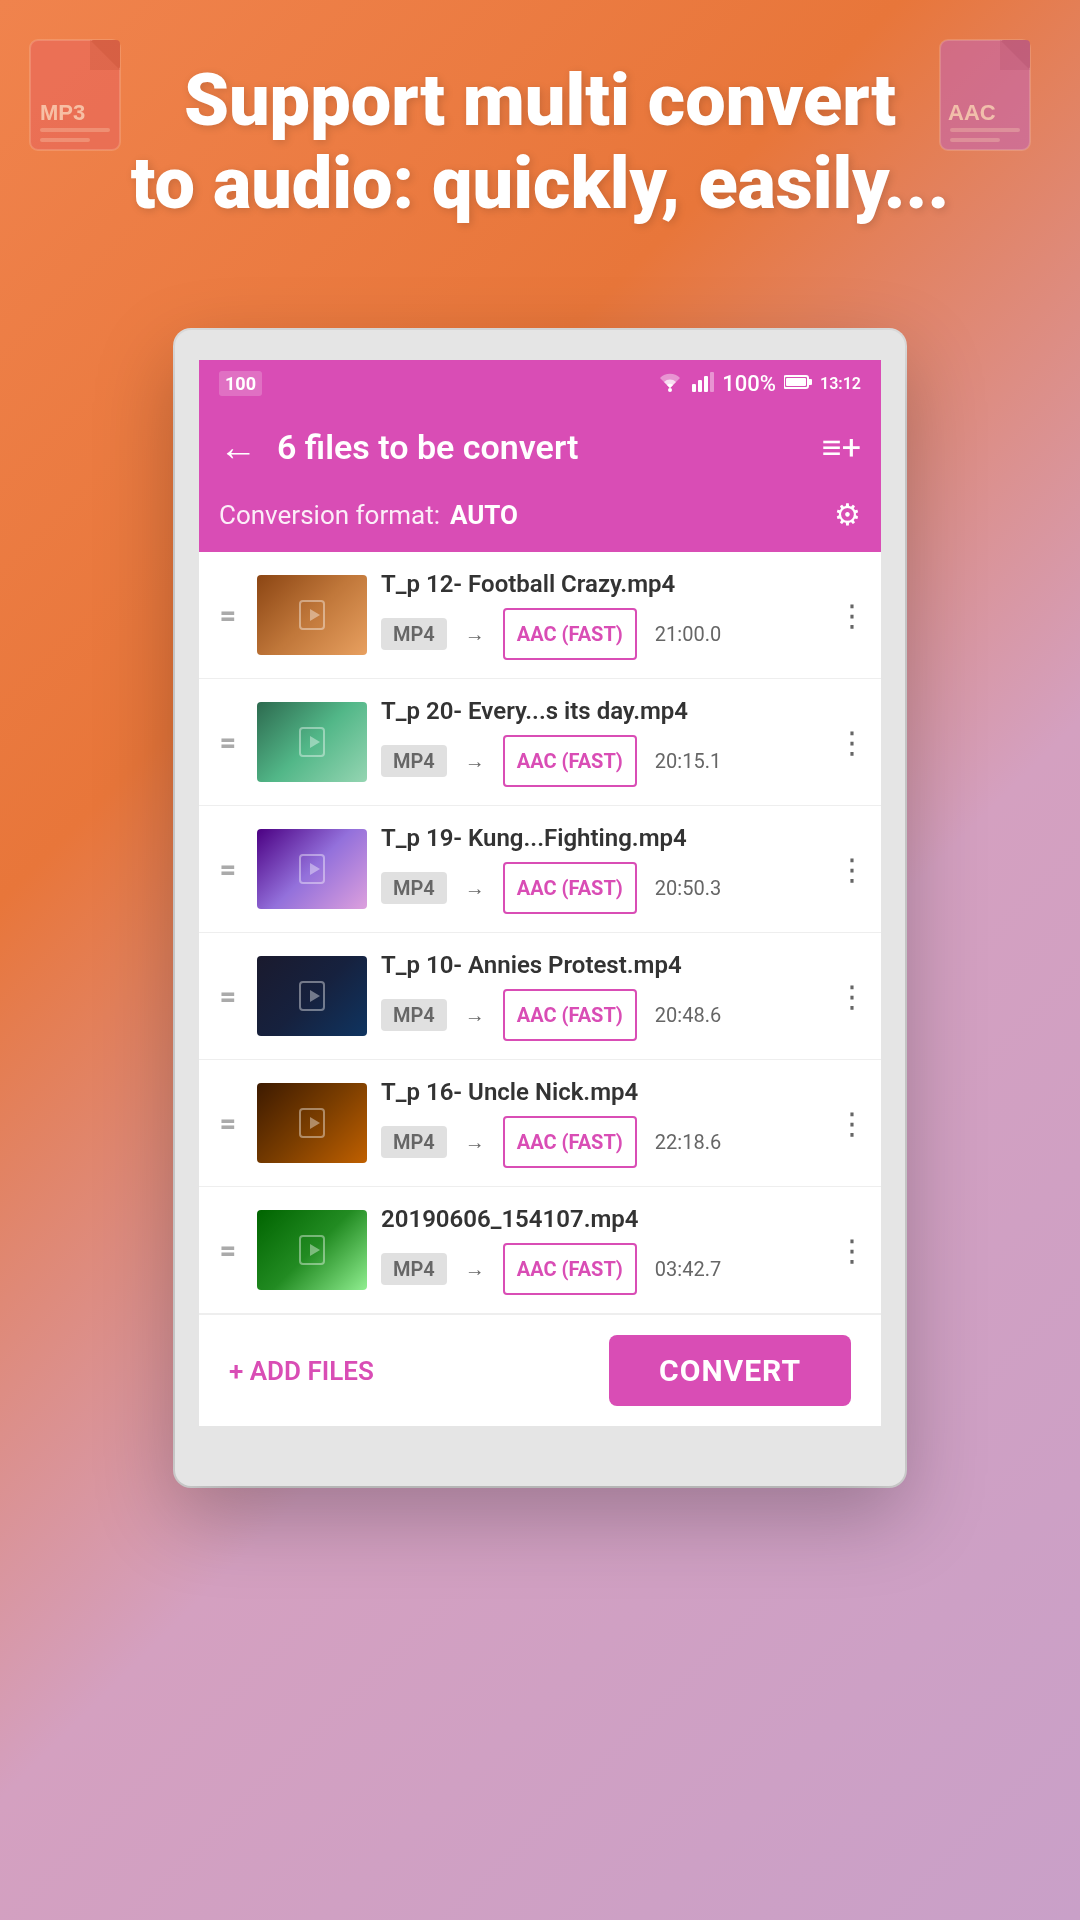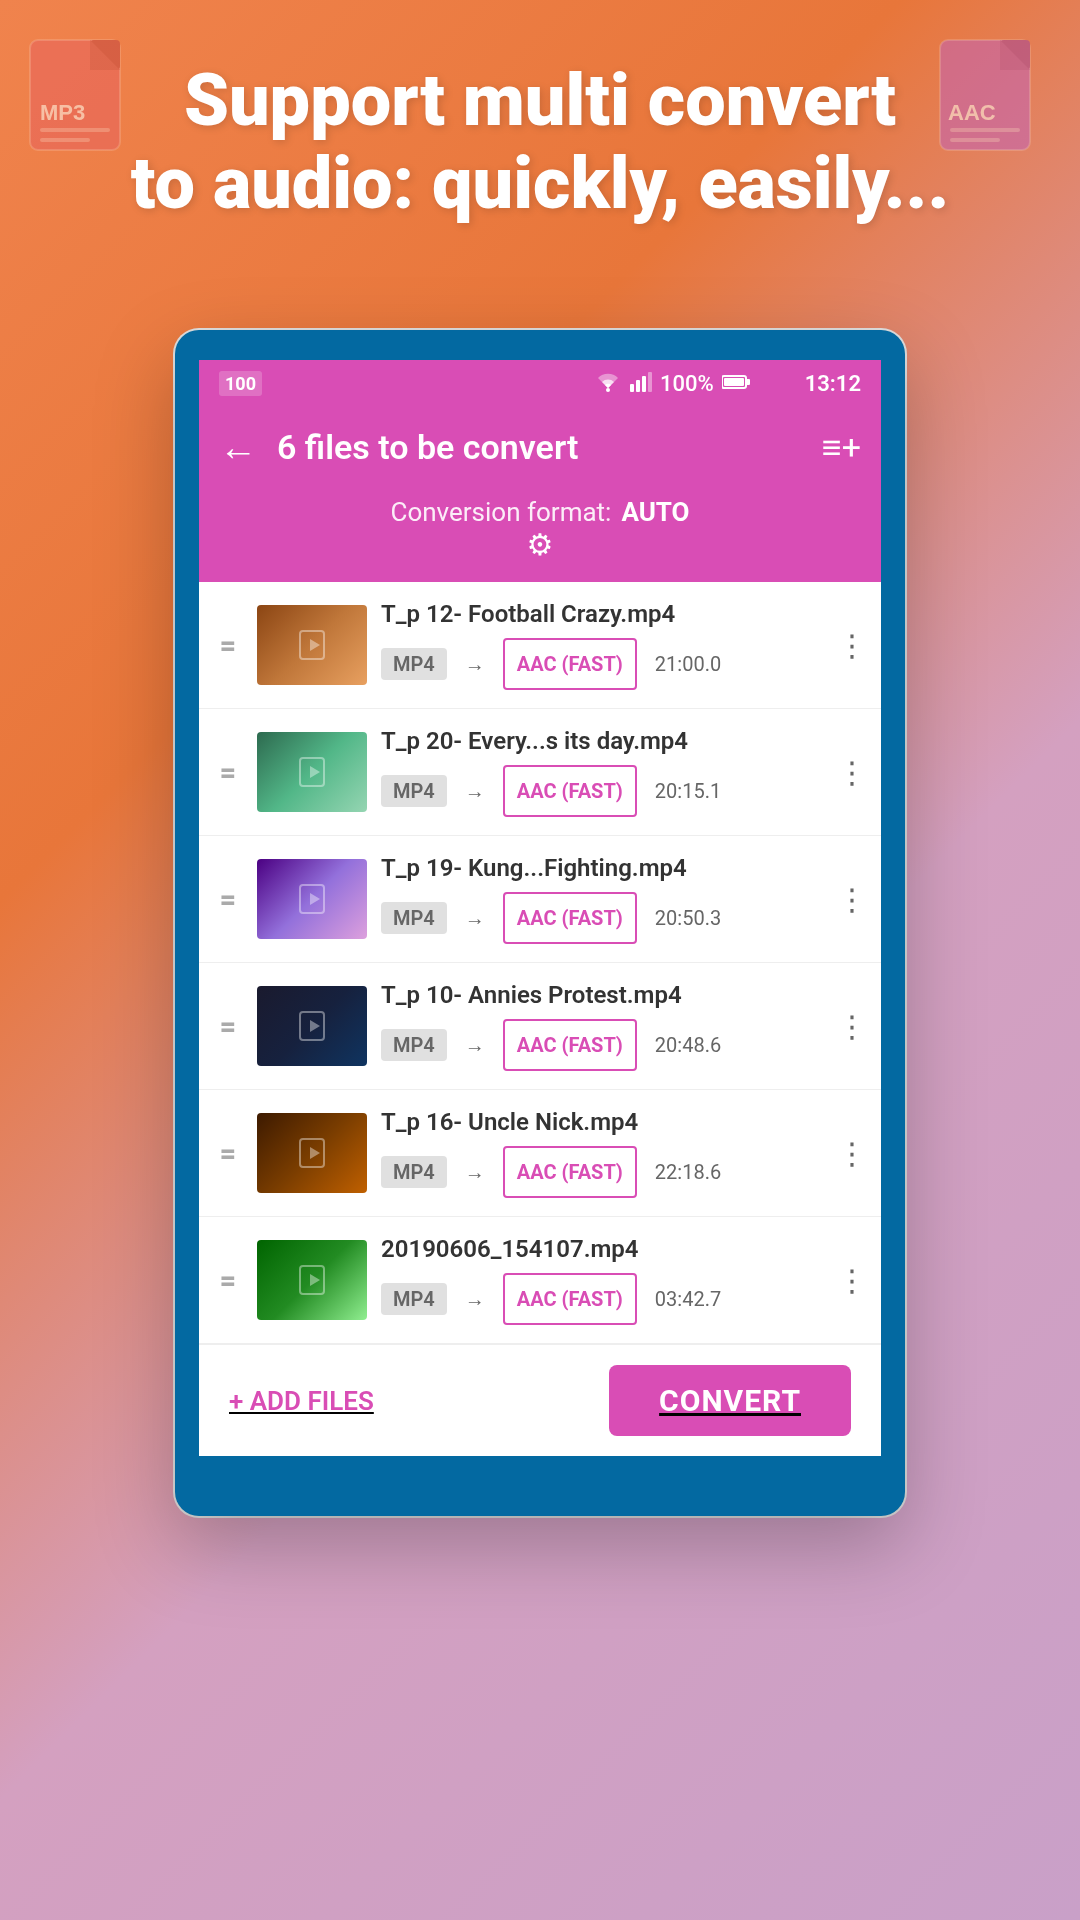--- a/index.html
+++ b/index.html
@@ -60,22 +60,22 @@
     .phone-wrapper {
       position: absolute;
       top: 330px;
       left: 50%;
       transform: translateX(-50%);
       width: 730px;
       z-index: 3;
     }
 
     .phone-frame {
-      background: #0369a1;
-      border-radius: 24px;
+      background: #e5e5e5;
+      border-radius: 16px;
       padding: 30px 24px 60px;
       box-shadow: 0 30px 80px rgba(0,0,0,0.25), 0 0 0 2px #e0e0e0;
       overflow: hidden;
     }
 
     
     .status-bar {
       background: #d94db5;
       display: flex;
       justify-content: space-between;
@@ -127,21 +127,20 @@
 
     
     .format-bar {
       background: #d94db5;
       display: flex;
       align-items: center;
       justify-content: space-between;
       padding: 10px 20px 20px;
       color: rgba(255,255,255,0.9);
       font-size: 26px;
-      flex-direction: column;
     }
 
     .format-bar .format-label {
       display: flex;
       gap: 10px;
     }
 
     .format-bar .format-value {
       font-weight: 700;
       color: #fff;
@@ -255,21 +254,20 @@
     }
 
     
     .bottom-bar {
       background: #fff;
       display: flex;
       align-items: center;
       justify-content: space-between;
       padding: 20px 30px;
       border-top: 1px solid #eee;
-      text-decoration: underline;
     }
 
     .add-files-btn {
       display: flex;
       align-items: center;
       gap: 10px;
       color: #d94db5;
       font-size: 26px;
       font-weight: 600;
       cursor: pointer;
@@ -345,21 +343,21 @@
           </svg>
         </span>
         <span style="font-size:22px;">100%</span>
         <span>
           <svg width="28" height="18" viewBox="0 0 28 18" fill="white">
             <rect x="0" y="3" width="24" height="12" rx="2" stroke="white" stroke-width="2" fill="none"></rect>
             <rect x="24" y="6" width="4" height="6" rx="1" fill="white"></rect>
             <rect x="2" y="5" width="20" height="8" rx="1" fill="white"></rect>
           </svg>
         </span>
-        <span style="font-size:22px;font-weight:600;margin-left:47px;">13:12</span>
+        <span style="font-size:16px;font-weight:600;">13:12</span>
       </div>
     </div>
 
     <div class="app-bar">
       <span class="back-btn">←</span>
       <span class="title">6 files to be convert</span>
       <span class="add-list-btn">≡+</span>
     </div>
 
     <div class="format-bar">

